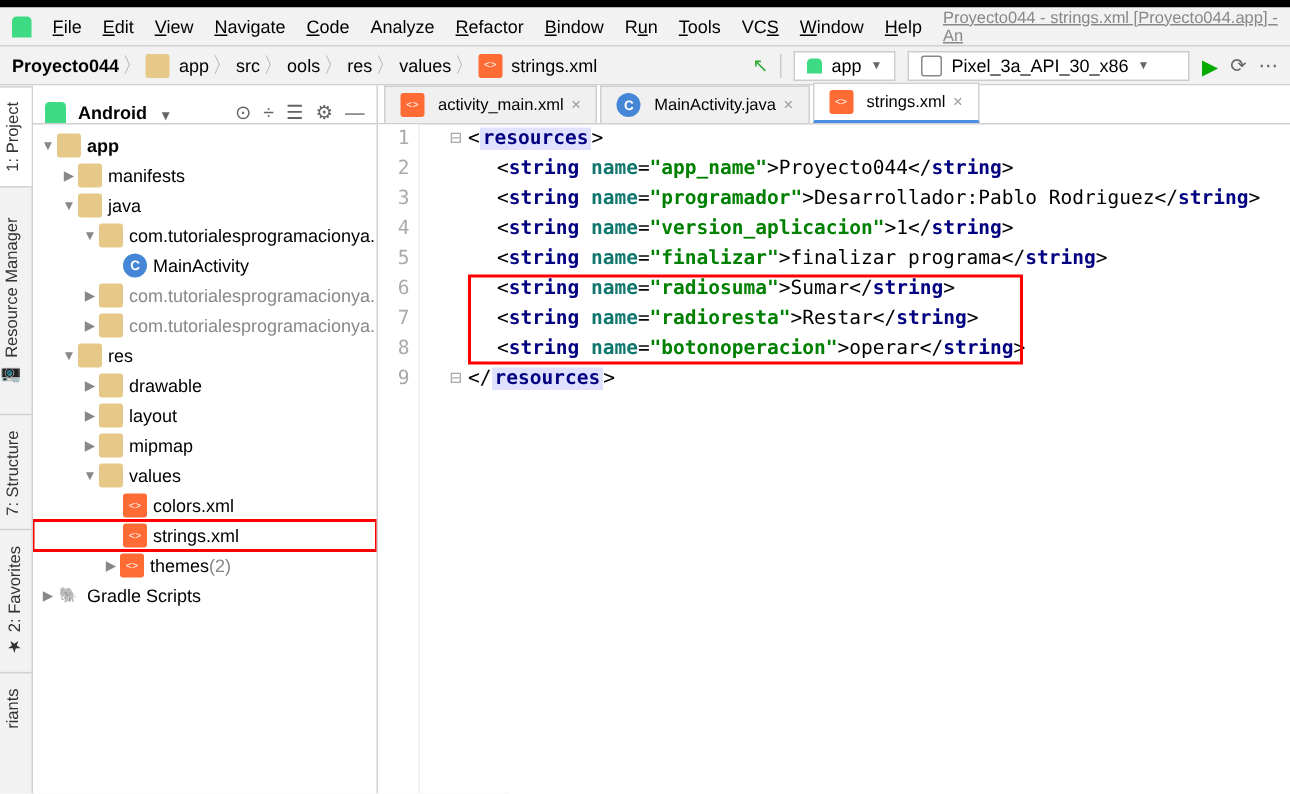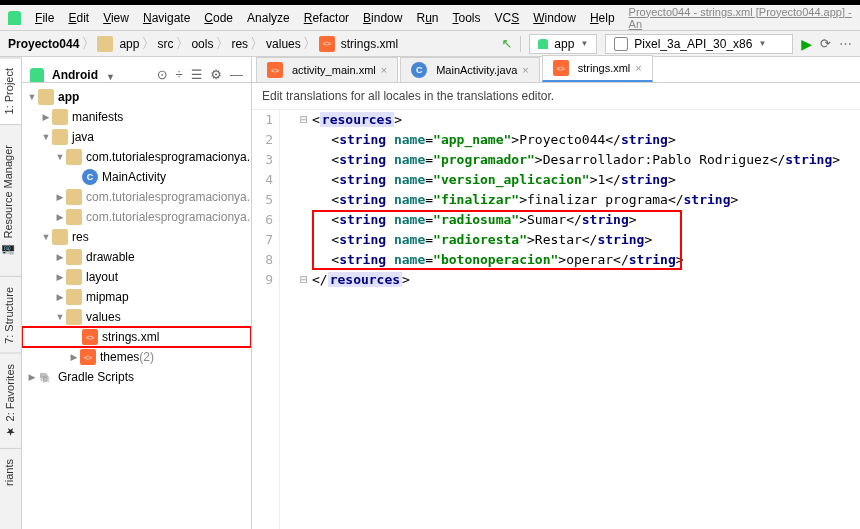--- a/index.html
+++ b/index.html
@@ -194,20 +194,24 @@
       <div class="node" style="padding-left:32px">
           <span class="arrow">▶</span>
           <span class="ic folder"></span>
           <span>mipmap</span>
         </div>
       <div class="node" style="padding-left:32px">
           <span class="arrow">▼</span>
           <span class="ic folder"></span>
           <span>values</span>
         </div>
+      <div class="node" style="padding-left:60px">
+          <span class="ic xml">&lt;&gt;</span>
+          <span>colors.xml</span>
+        </div>
       <div class="node hl" style="padding-left:60px">
           <span class="ic xml">&lt;&gt;</span>
           <span>strings.xml</span>
         </div>
       <div class="node" style="padding-left:46px">
           <span class="arrow">▶</span>
           <span class="ic xml">&lt;&gt;</span>
           <span>themes</span> 
           <span class="gray">(2)</span>
         </div>
@@ -230,21 +234,20 @@
           <span class="ic java">C</span>
           <span>MainActivity.java</span>
           <span class="x">×</span>
         </div>
       <div class="tab active">
           <span class="ic xml">&lt;&gt;</span>
           <span>strings.xml</span>
           <span class="x">×</span>
         </div>
     </div>
-    <div class="banner">Edit translations for all locales in the translations editor.</div>
     <div class="code">
       <div class="gutter" id="gutter">
           <div>1</div>
           <div>2</div>
           <div>3</div>
           <div>4</div>
           <div>5</div>
           <div>6</div>
           <div>7</div>
           <div>8</div>

